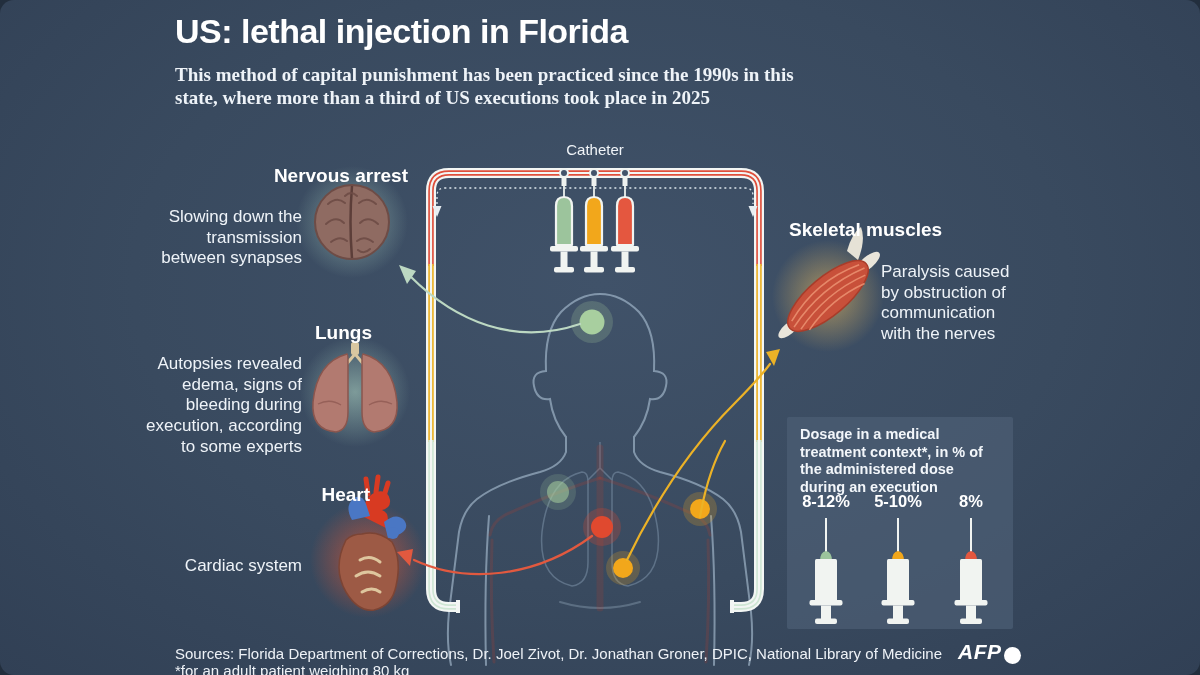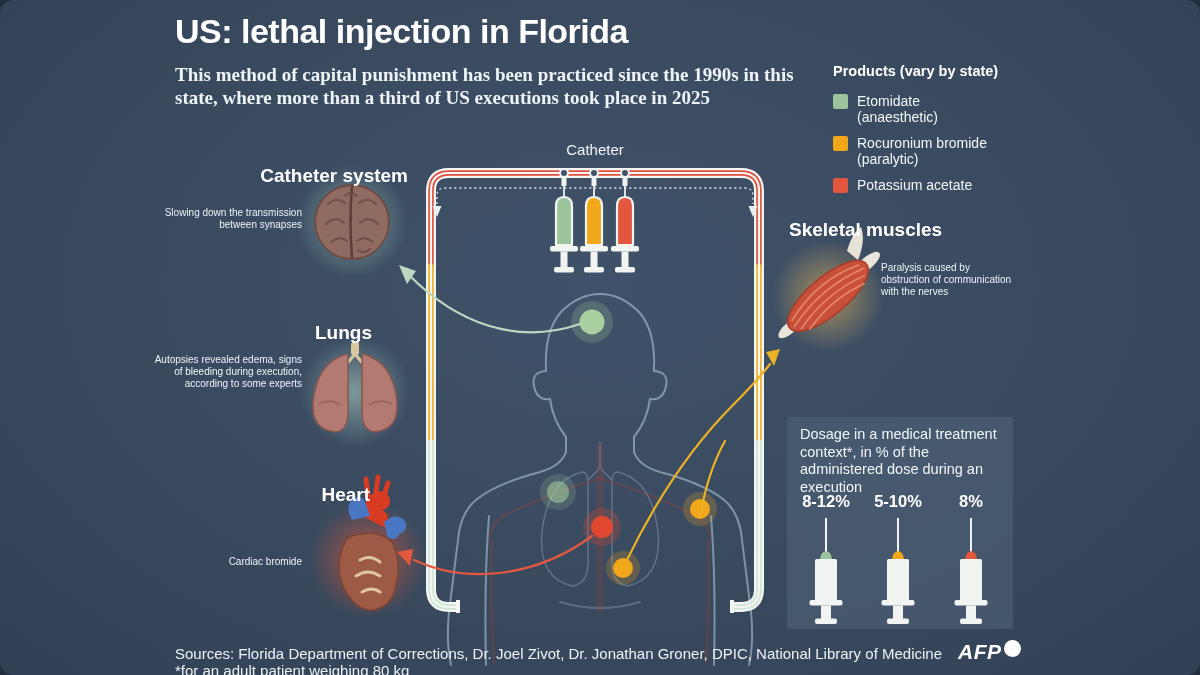--- a/index.html
+++ b/index.html
@@ -17,38 +17,38 @@
 
   .legend { left:833px; top:63px; width:190px; }
   .legend-title { font-size:14.5px; font-weight:700; margin-bottom:14px; }
   .legend-row { display:flex; align-items:flex-start; margin-bottom:10px; }
   .swatch { width:15px; height:15px; border-radius:2px; margin-right:9px; flex:0 0 auto; margin-top:1px; }
   .legend-label { font-size:14px; line-height:1.15; width:142px; color:#f2f6fa; }
 
   .catheter-label { left:535px; top:141px; width:120px; text-align:center; font-size:15px; color:#f0f4f8; }
 
   .organ-heading { font-size:19px; font-weight:800; }
-  .organ-desc { font-size:10px; line-height:1.22; color:#eef3f8; }
+  .organ-desc { font-size:17px; line-height:1.22; color:#eef3f8; }
   .t-right { text-align:right; }
 
   .nervous-heading { left:208px; top:165px; width:200px; }
   .nervous-desc { left:146px; top:207px; width:156px; }
   .lungs-heading { left:208px; top:322px; width:164px; }
   .lungs-desc { left:144px; top:354px; width:158px; }
   .heart-heading { left:208px; top:484px; width:162px; }
   .heart-desc { left:146px; top:556px; width:156px; }
   .muscles-heading { left:789px; top:219px; width:200px; }
   .muscles-desc { left:881px; top:262px; width:132px; }
 
-  .dosage-title { left:800px; top:426px; width:202px; font-size:14.5px; font-weight:400; line-height:1.22; color:#f2f6fa; }
+  .dosage-title { left:800px; top:426px; width:202px; font-size:14.5px; font-weight:700; line-height:1.22; color:#f2f6fa; }
   .pct { top:492px; width:90px; text-align:center; font-size:16.5px; font-weight:800; }
   .pct-1 { left:781px; } .pct-2 { left:853px; } .pct-3 { left:926px; }
 
   .sources { left:175px; top:645px; width:790px; font-size:15px; color:#eef2f7; }
-  .afp { left:958px; top:640px; display:flex; align-items:flex-start; }
+  .afp { left:958px; top:640px; display:flex; align-items:flex-end; }
   .afp-text { font-size:21px; font-weight:900; font-style:italic; letter-spacing:0.5px; }
   .afp-dot { width:17px; height:17px; border-radius:50%; background:#ffffff; margin-left:2px; }
 </style>
 </head>
 <body>
 
 <div class="stage">
 
   <svg width="1200" height="675" viewBox="0 0 1200 675">
     <defs>
@@ -236,46 +236,31 @@
       <rect x="960" y="559" width="22" height="42" rx="1.5" fill="#f1f4f1"></rect>
       <rect x="954.5" y="600" width="33" height="5.5" rx="2" fill="#f1f4f1"></rect>
       <rect x="966" y="605.5" width="10" height="14" fill="#f1f4f1"></rect>
       <rect x="960" y="618.5" width="22" height="5.5" rx="2" fill="#f1f4f1"></rect>
     </g>
   </svg>
 
   <div class="abs title">US: lethal injection in Florida</div>
   <div class="abs subtitle">This method of capital punishment has been practiced since the 1990s in this state, where more than a third of US executions took place in 2025</div>
 
-  <div class="abs legend">
-    <div class="legend-title">Products (vary by state)</div>
-    <div class="legend-row">
-      <span class="swatch" style="background:#9cc49c"></span>
-      <span class="legend-label">Etomidate (anaesthetic)</span>
-    </div>
-    <div class="legend-row">
-      <span class="swatch" style="background:#f2a71b"></span>
-      <span class="legend-label">Rocuronium bromide (paralytic)</span>
-    </div>
-    <div class="legend-row">
-      <span class="swatch" style="background:#e4573f"></span>
-      <span class="legend-label">Potassium acetate</span>
-    </div>
-  </div>
 
   <div class="abs catheter-label">Catheter</div>
 
-  <div class="abs organ-heading t-right nervous-heading">Catheter system</div>
+  <div class="abs organ-heading t-right nervous-heading">Nervous arrest</div>
   <div class="abs organ-desc t-right nervous-desc">Slowing down the transmission between synapses</div>
 
   <div class="abs organ-heading t-right lungs-heading">Lungs</div>
   <div class="abs organ-desc t-right lungs-desc">Autopsies revealed edema, signs of bleeding during execution, according to some experts</div>
 
   <div class="abs organ-heading t-right heart-heading">Heart</div>
-  <div class="abs organ-desc t-right heart-desc">Cardiac bromide</div>
+  <div class="abs organ-desc t-right heart-desc">Cardiac system</div>
 
   <div class="abs organ-desc muscles-desc">Paralysis caused by obstruction of communication with the nerves</div>
   <div class="abs organ-heading muscles-heading">Skeletal muscles</div>
 
   <div class="abs dosage-title">Dosage in a medical treatment context*, in % of the administered dose during an execution</div>
   <div class="abs pct pct-1">8-12%</div>
   <div class="abs pct pct-2">5-10%</div>
   <div class="abs pct pct-3">8%</div>
 
   <div class="abs sources">Sources: Florida Department of Corrections, Dr. Joel Zivot, Dr. Jonathan Groner, DPIC, National Library of Medicine *for an adult patient weighing 80 kg</div>

